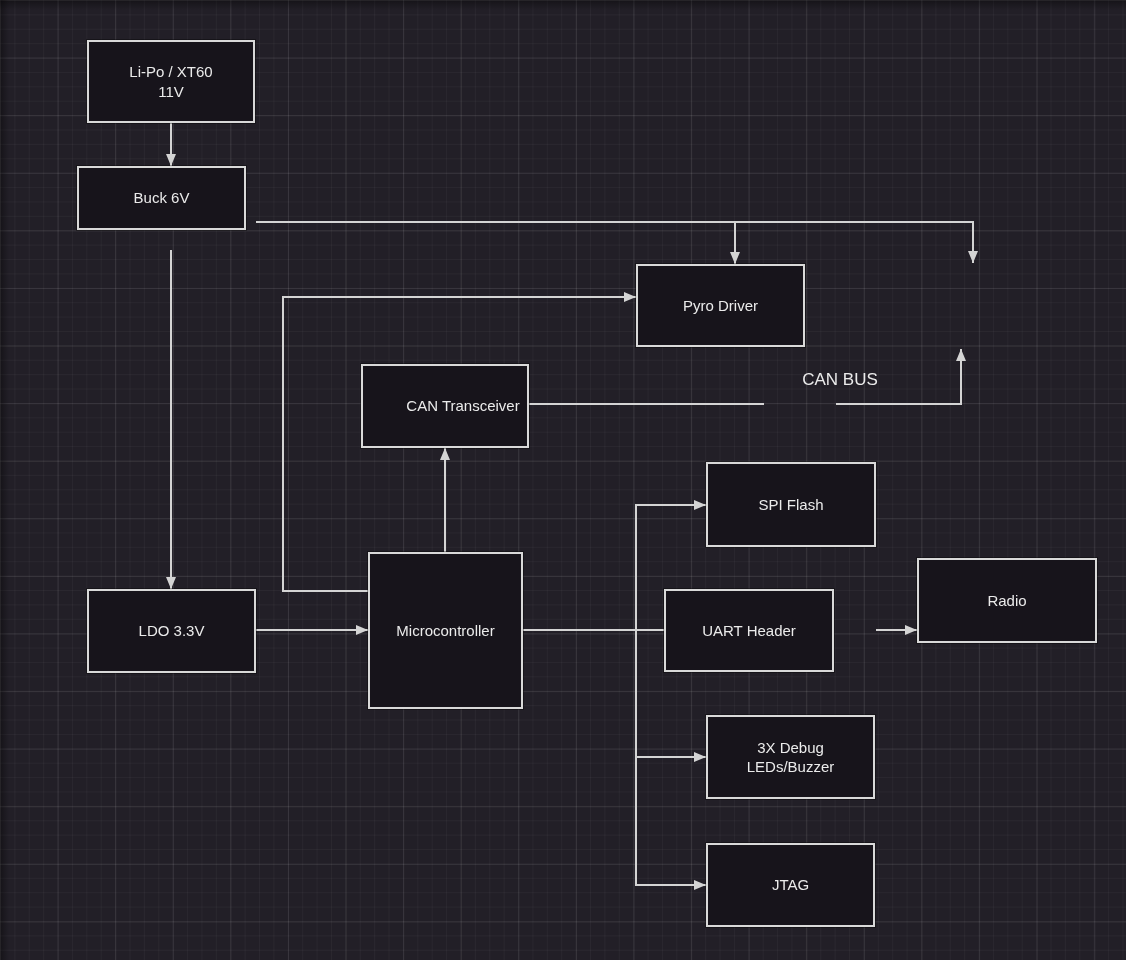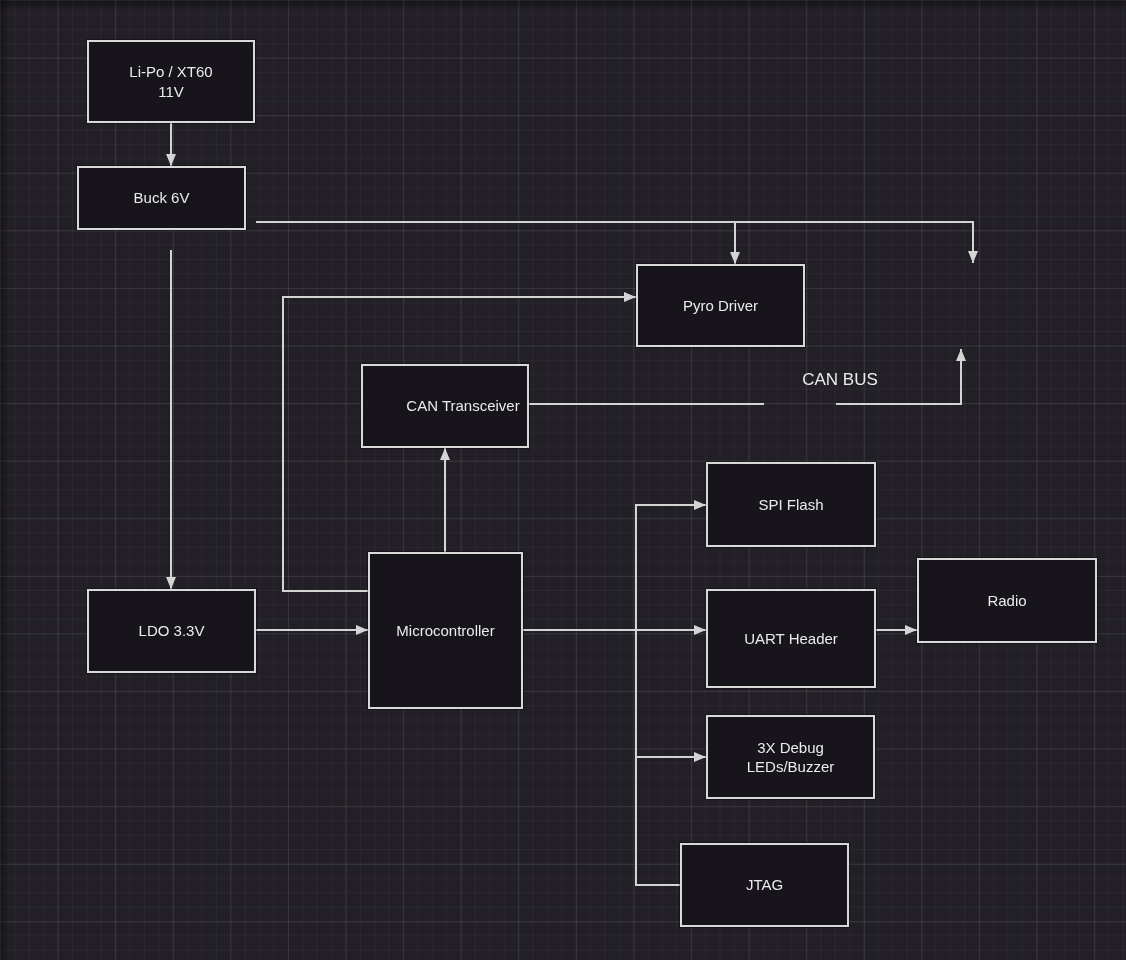--- a/index.html
+++ b/index.html
@@ -129,34 +129,34 @@
   </div>
 
   <div class="node" style="left:87px; top:589px; width:169px; height:84px;">
     <span class="node-label">LDO 3.3V</span>
   </div>
 
   <div class="node" style="left:706px; top:462px; width:170px; height:85px;">
     <span class="node-label">SPI Flash</span>
   </div>
 
-  <div class="node" style="left:706px; top:589px; width:170px; height:99px;align-items:center;">
+  <div class="node" style="left:664px; top:589px; width:170px; height:83px;align-items:center;">
     <span class="node-label">UART Header</span>
   </div>
 
   <div class="node" style="left:917px; top:558px; width:180px; height:85px;">
     <span class="node-label">Radio</span>
   </div>
 
   <div class="node" style="left:706px; top:715px; width:169px; height:84px;">
     <span class="node-label">3X Debug
 LEDs/Buzzer</span>
   </div>
 
-  <div class="node" style="left:680px; top:843px; width:169px; height:84px;">
+  <div class="node" style="left:706px; top:843px; width:169px; height:84px;">
     <span class="node-label">JTAG</span>
   </div>
 
   <div class="edge-label">CAN BUS</div>
 
   <div class="shade-top"></div>
   <div class="shade-left"></div>
 
 </div>
 

